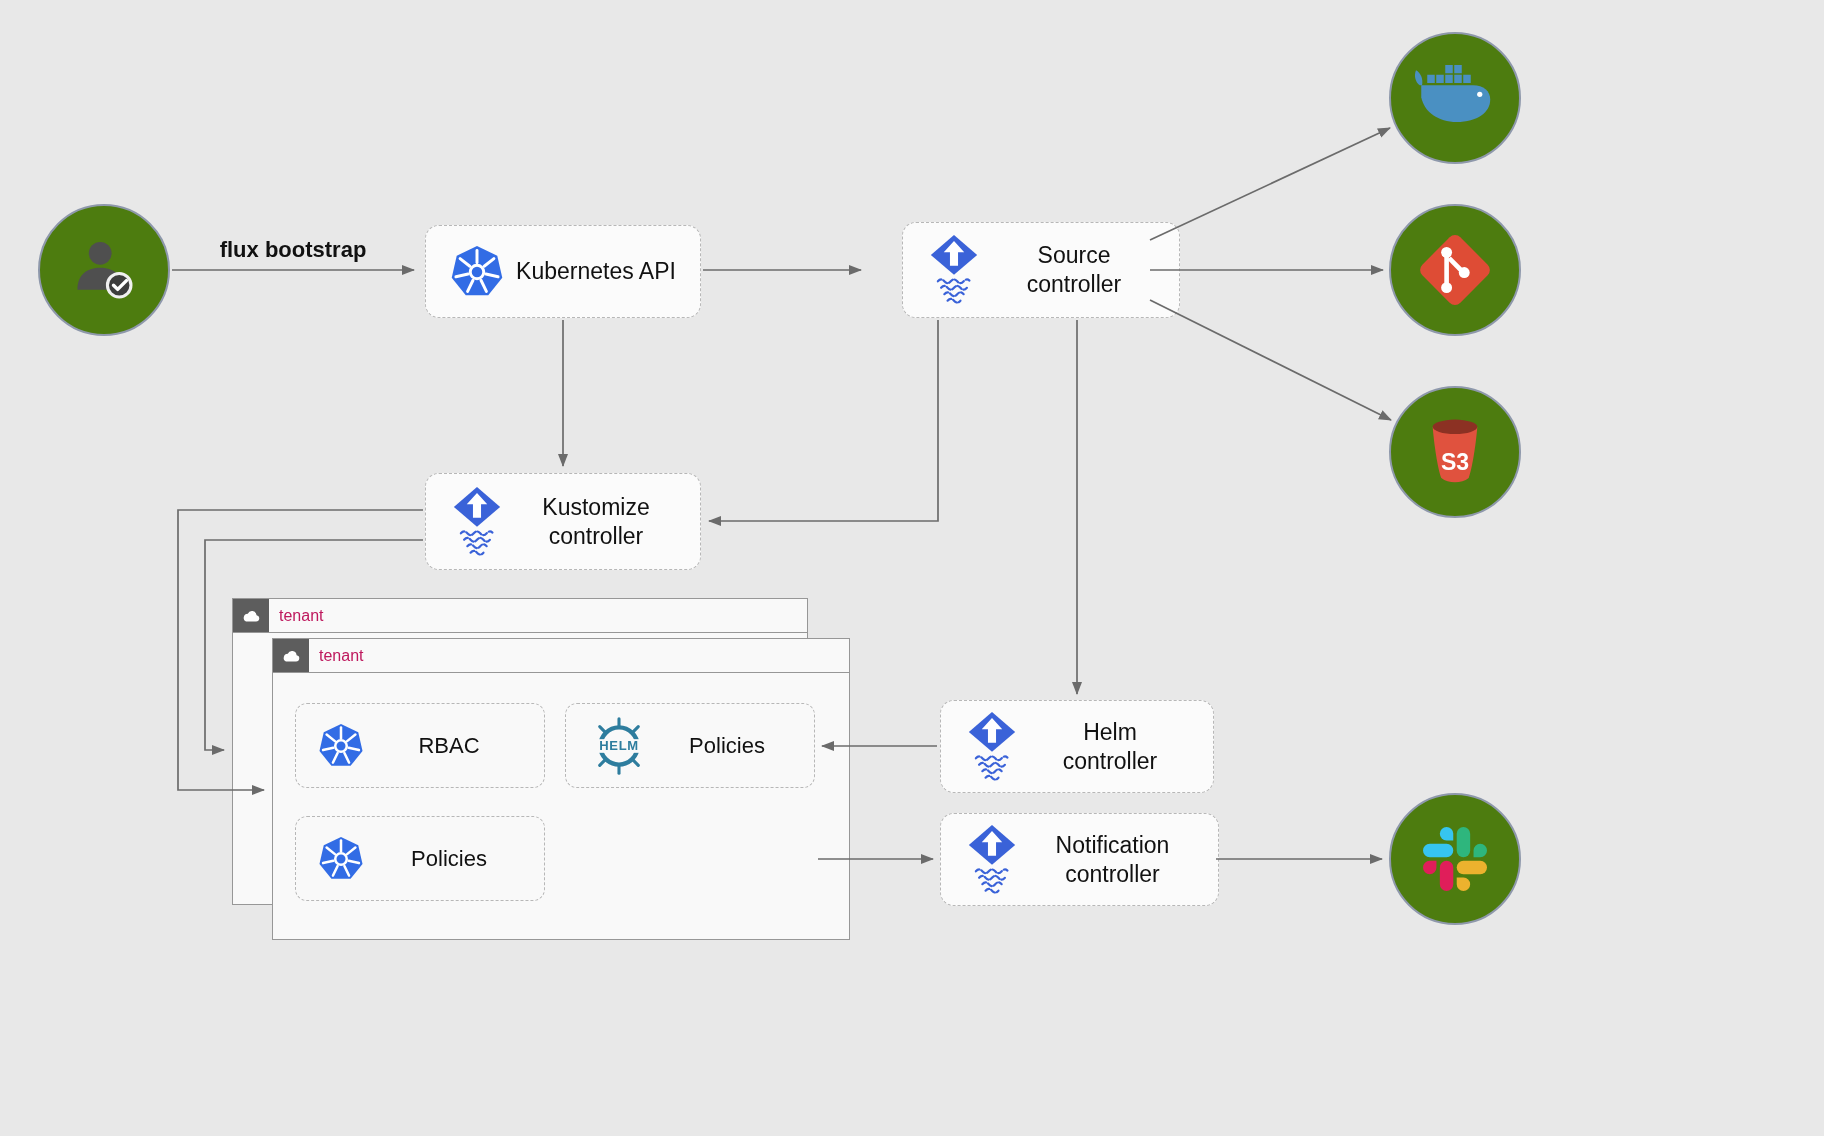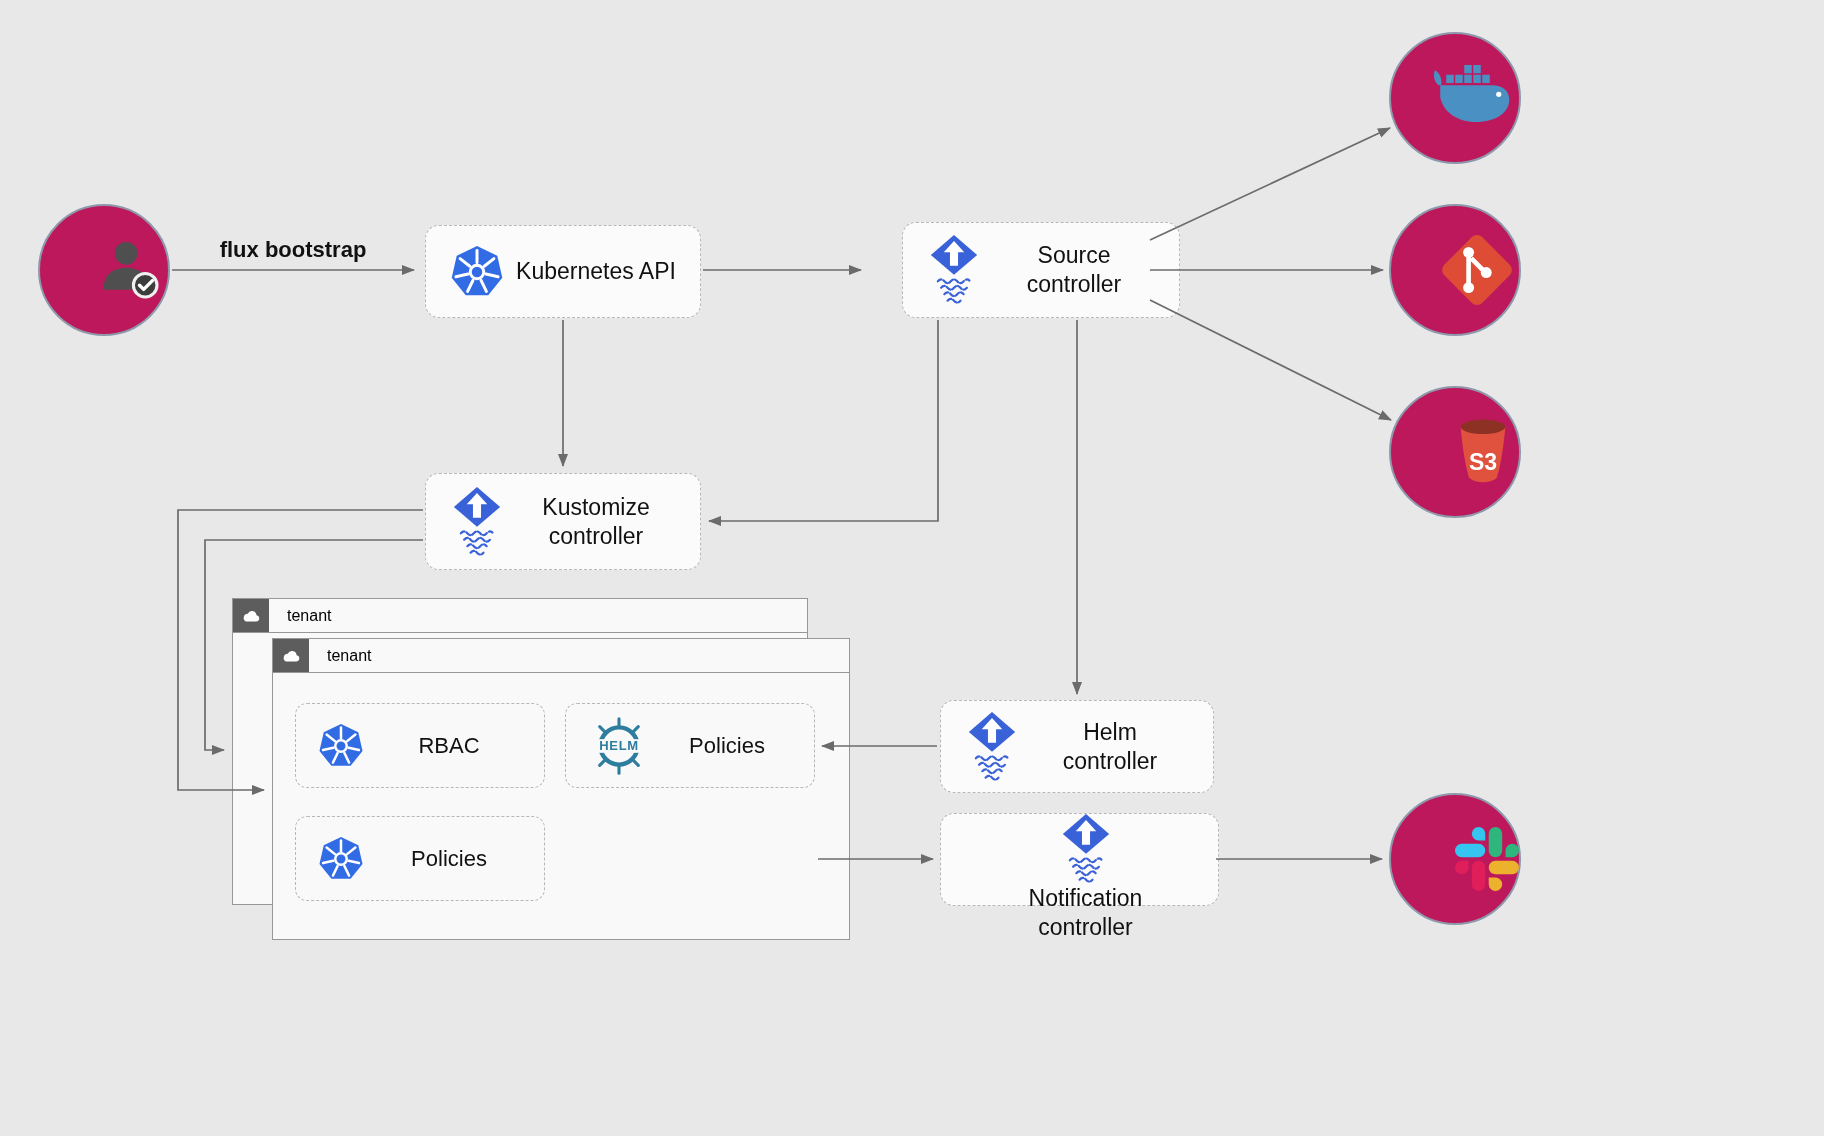--- a/index.html
+++ b/index.html
@@ -10,32 +10,32 @@
   .edges{position:absolute;left:0;top:0;width:1824px;height:1136px;pointer-events:none;z-index:6;}
   .edges line,.edges polyline{stroke:#6b6b6b;stroke-width:1.7;fill:none;}
 
   .node{
     position:absolute;background:#fbfbfb;border:1.6px dashed #b7b7b7;border-radius:14px;
     display:flex;align-items:center;box-sizing:border-box;padding:0 12px 0 24px;z-index:3;
   }
   .node-label{flex:1;text-align:center;font-size:23px;line-height:1.25;white-space:pre-line;}
 
   .circle{
-    position:absolute;width:132px;height:132px;border-radius:50%;background:#be185d;
-    border:2px solid #8e98ab;display:flex;align-items:center;justify-content:flex-end;
+    position:absolute;width:132px;height:132px;border-radius:50%;background:#4d7c0f;
+    border:2px solid #8e98ab;display:flex;align-items:center;justify-content:center;
     box-sizing:border-box;z-index:3;
   }
 
   .tenant{position:absolute;background:#f9f9f9;border:1px solid #979797;box-sizing:border-box;}
   .tenant-outer{z-index:1;}
   .tenant-inner{z-index:2;}
   .tenant-header{height:33px;border-bottom:1px solid #979797;display:flex;align-items:center;}
   .tenant-chip{width:36px;height:33px;background:#5d5d5d;display:flex;align-items:center;justify-content:center;flex:none;}
   .tenant-chip svg{width:22px;height:22px;}
-  .tenant-label{margin-left:18px;font-size:16px;color:#000000;}
+  .tenant-label{margin-left:10px;font-size:16px;color:#be185d;}
 
   .item{
     position:absolute;background:transparent;border:1.6px dashed #b7b7b7;border-radius:12px;
     display:flex;align-items:center;box-sizing:border-box;padding:0 10px 0 22px;z-index:4;
   }
   .item-label{flex:1;text-align:center;font-size:22px;}
 
   .float-label{position:absolute;font-size:22px;text-align:center;z-index:5;font-weight:bold;}
 
   .icon-k8s-lg{width:54px;height:54px;flex:none;}
@@ -135,21 +135,21 @@
         <path d="M20 86 q6 -7 12 0 t12 0 t12 0 t12 0 t12 0"></path>
         <path d="M26 98 q6 -7 12 0 t12 0 t12 0 t12 0"></path>
         <path d="M32 110 q6 -7 12 0 t12 0 t12 0"></path>
         <path d="M38 122 q6 -7 12 0 t12 0"></path>
       </g>
     </svg>
     <div class="node-label">Helm
 controller</div>
   </div>
 
-  <div class="node" style="left:940px;top:813px;width:279px;height:93px;flex-direction:column;">
+  <div class="node" style="left:940px;top:813px;width:279px;height:93px;">
     <svg class="icon-flux" viewBox="0 0 100 130">
       <polygon points="50,0 93,37 50,74 7,37" fill="#3a62d8"></polygon>
       <path d="M50 11 L69 32 H57.5 V57 H42.5 V32 H31 Z" fill="#fff"></path>
       <g fill="none" stroke="#3a62d8" stroke-width="4" stroke-linecap="round" stroke-dasharray="8 4">
         <path d="M20 86 q6 -7 12 0 t12 0 t12 0 t12 0 t12 0"></path>
         <path d="M26 98 q6 -7 12 0 t12 0 t12 0 t12 0"></path>
         <path d="M32 110 q6 -7 12 0 t12 0 t12 0"></path>
         <path d="M38 122 q6 -7 12 0 t12 0"></path>
       </g>
     </svg>

